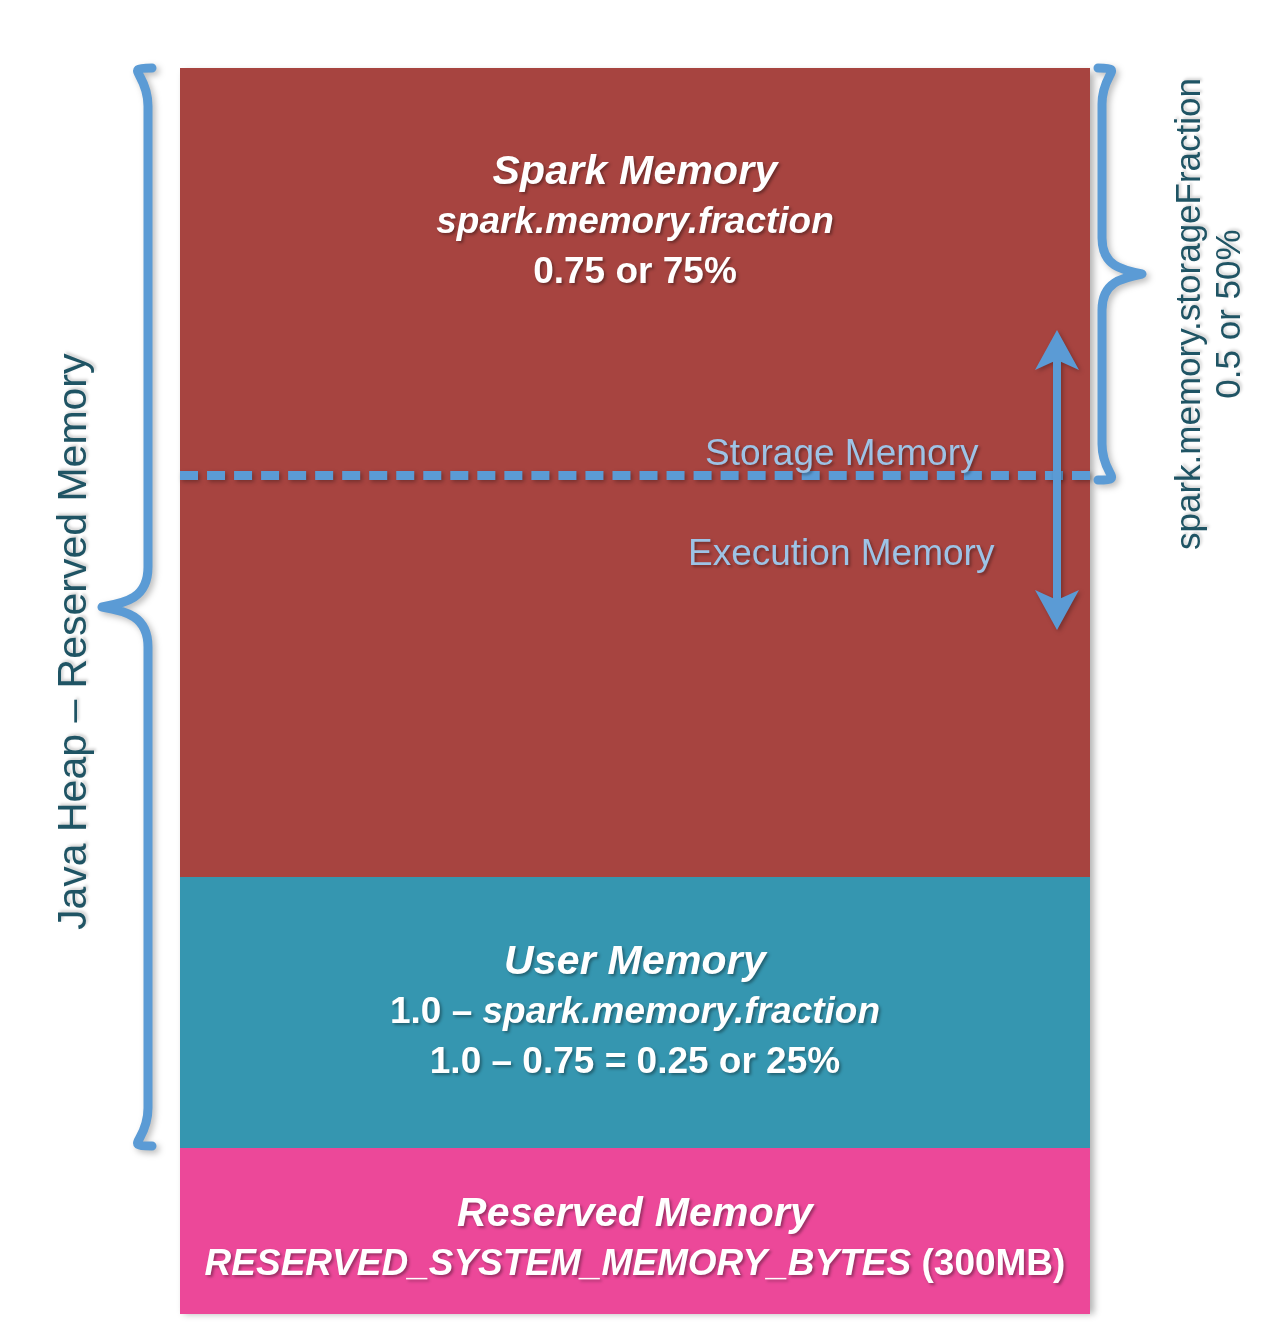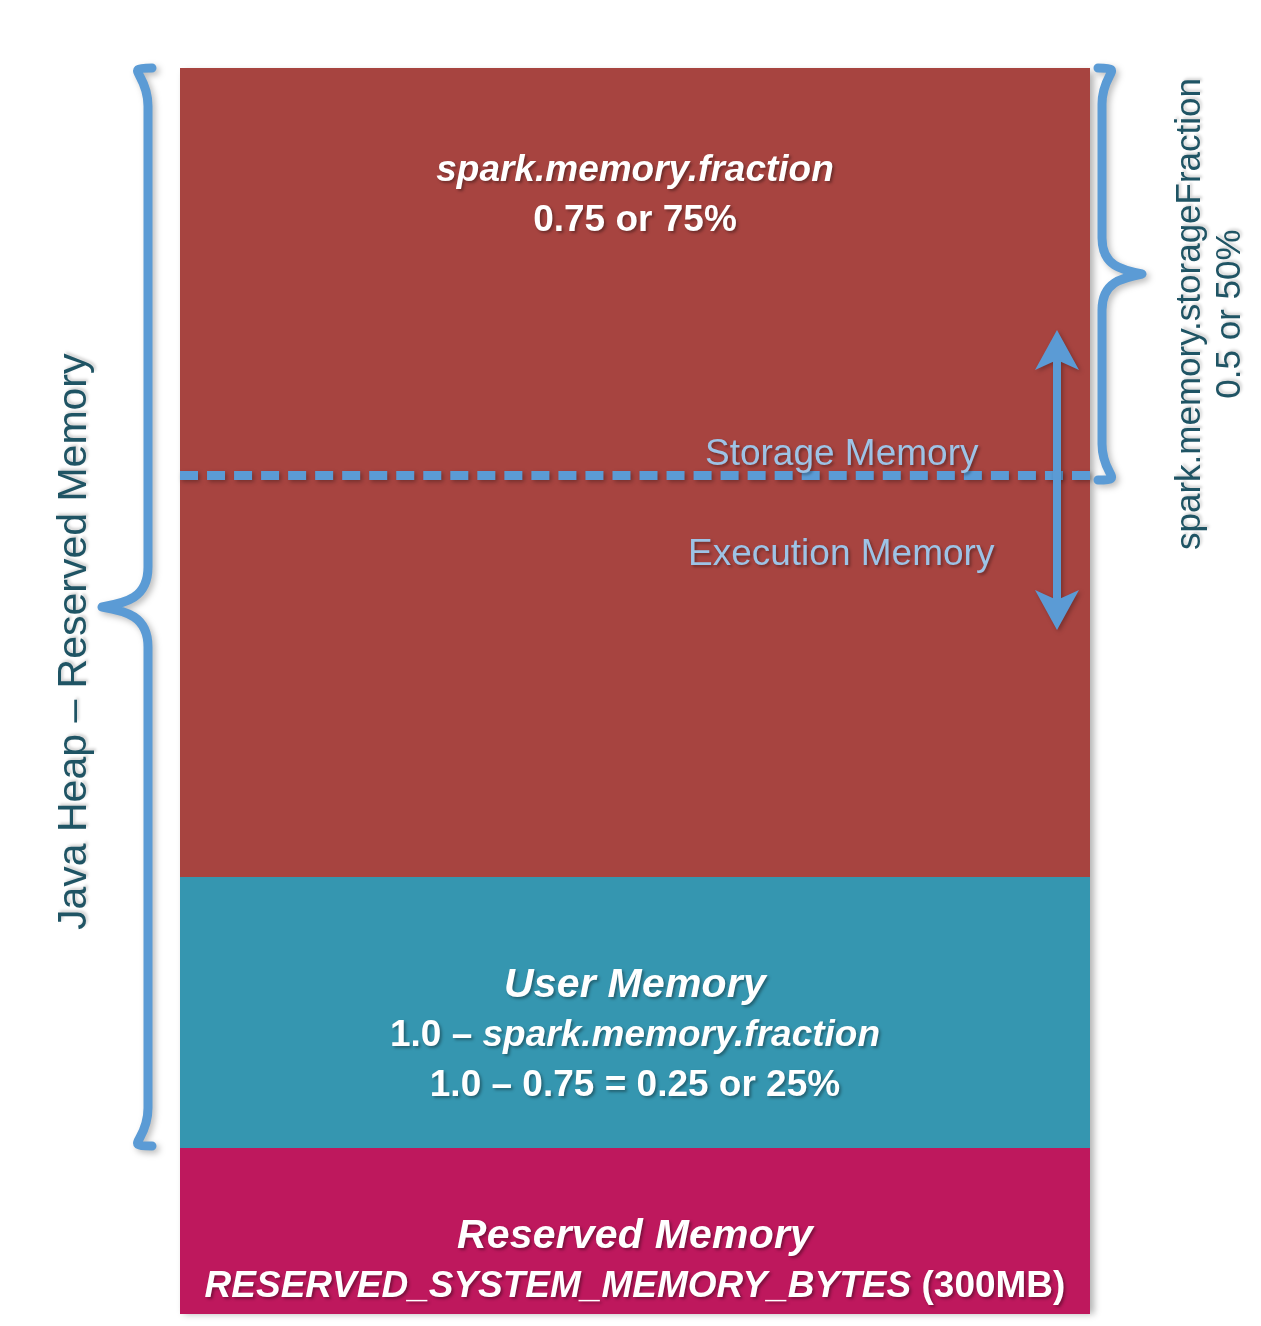--- a/index.html
+++ b/index.html
@@ -47,28 +47,28 @@
     height: 809px;
     background: #A74440;
     justify-content: flex-start;
     padding-top: 76px;
   }
   .band-user {
     top: 809px;
     height: 271px;
     background: #3596B0;
     justify-content: flex-start;
-    padding-top: 80px;
+    padding-top: 57px;
   }
   .band-reserved {
     top: 1080px;
     height: 166px;
-    background: #be185d;
+    background: #ec4899;
     justify-content: flex-start;
-    padding-top: 60px;
+    padding-top: 38px;
   }
 
   .band-title {
     font-weight: bold;
     font-style: italic;
     font-size: 41px;
     line-height: 1.28;
     letter-spacing: 0.2px;
     white-space: nowrap;
   }
@@ -172,20 +172,21 @@
   .rot-right .rl-2 { display: block; }
 </style>
 </head>
 <body>
 
 <div id="diagram">
 
   <div class="mem-box">
 
     <div class="band band-spark">
+      <div class="band-title">Spark Memory</div>
       <div class="band-line ital">spark.memory.fraction</div>
       <div class="band-line">0.75 or 75%</div>
     </div>
 
     <div class="band band-user">
       <div class="band-title">User Memory</div>
       <div class="band-line"><span class="plain">1.0 – </span><span class="mono-ital">spark.memory.fraction</span></div>
       <div class="band-line">1.0 – 0.75 = 0.25 or 25%</div>
     </div>
 

